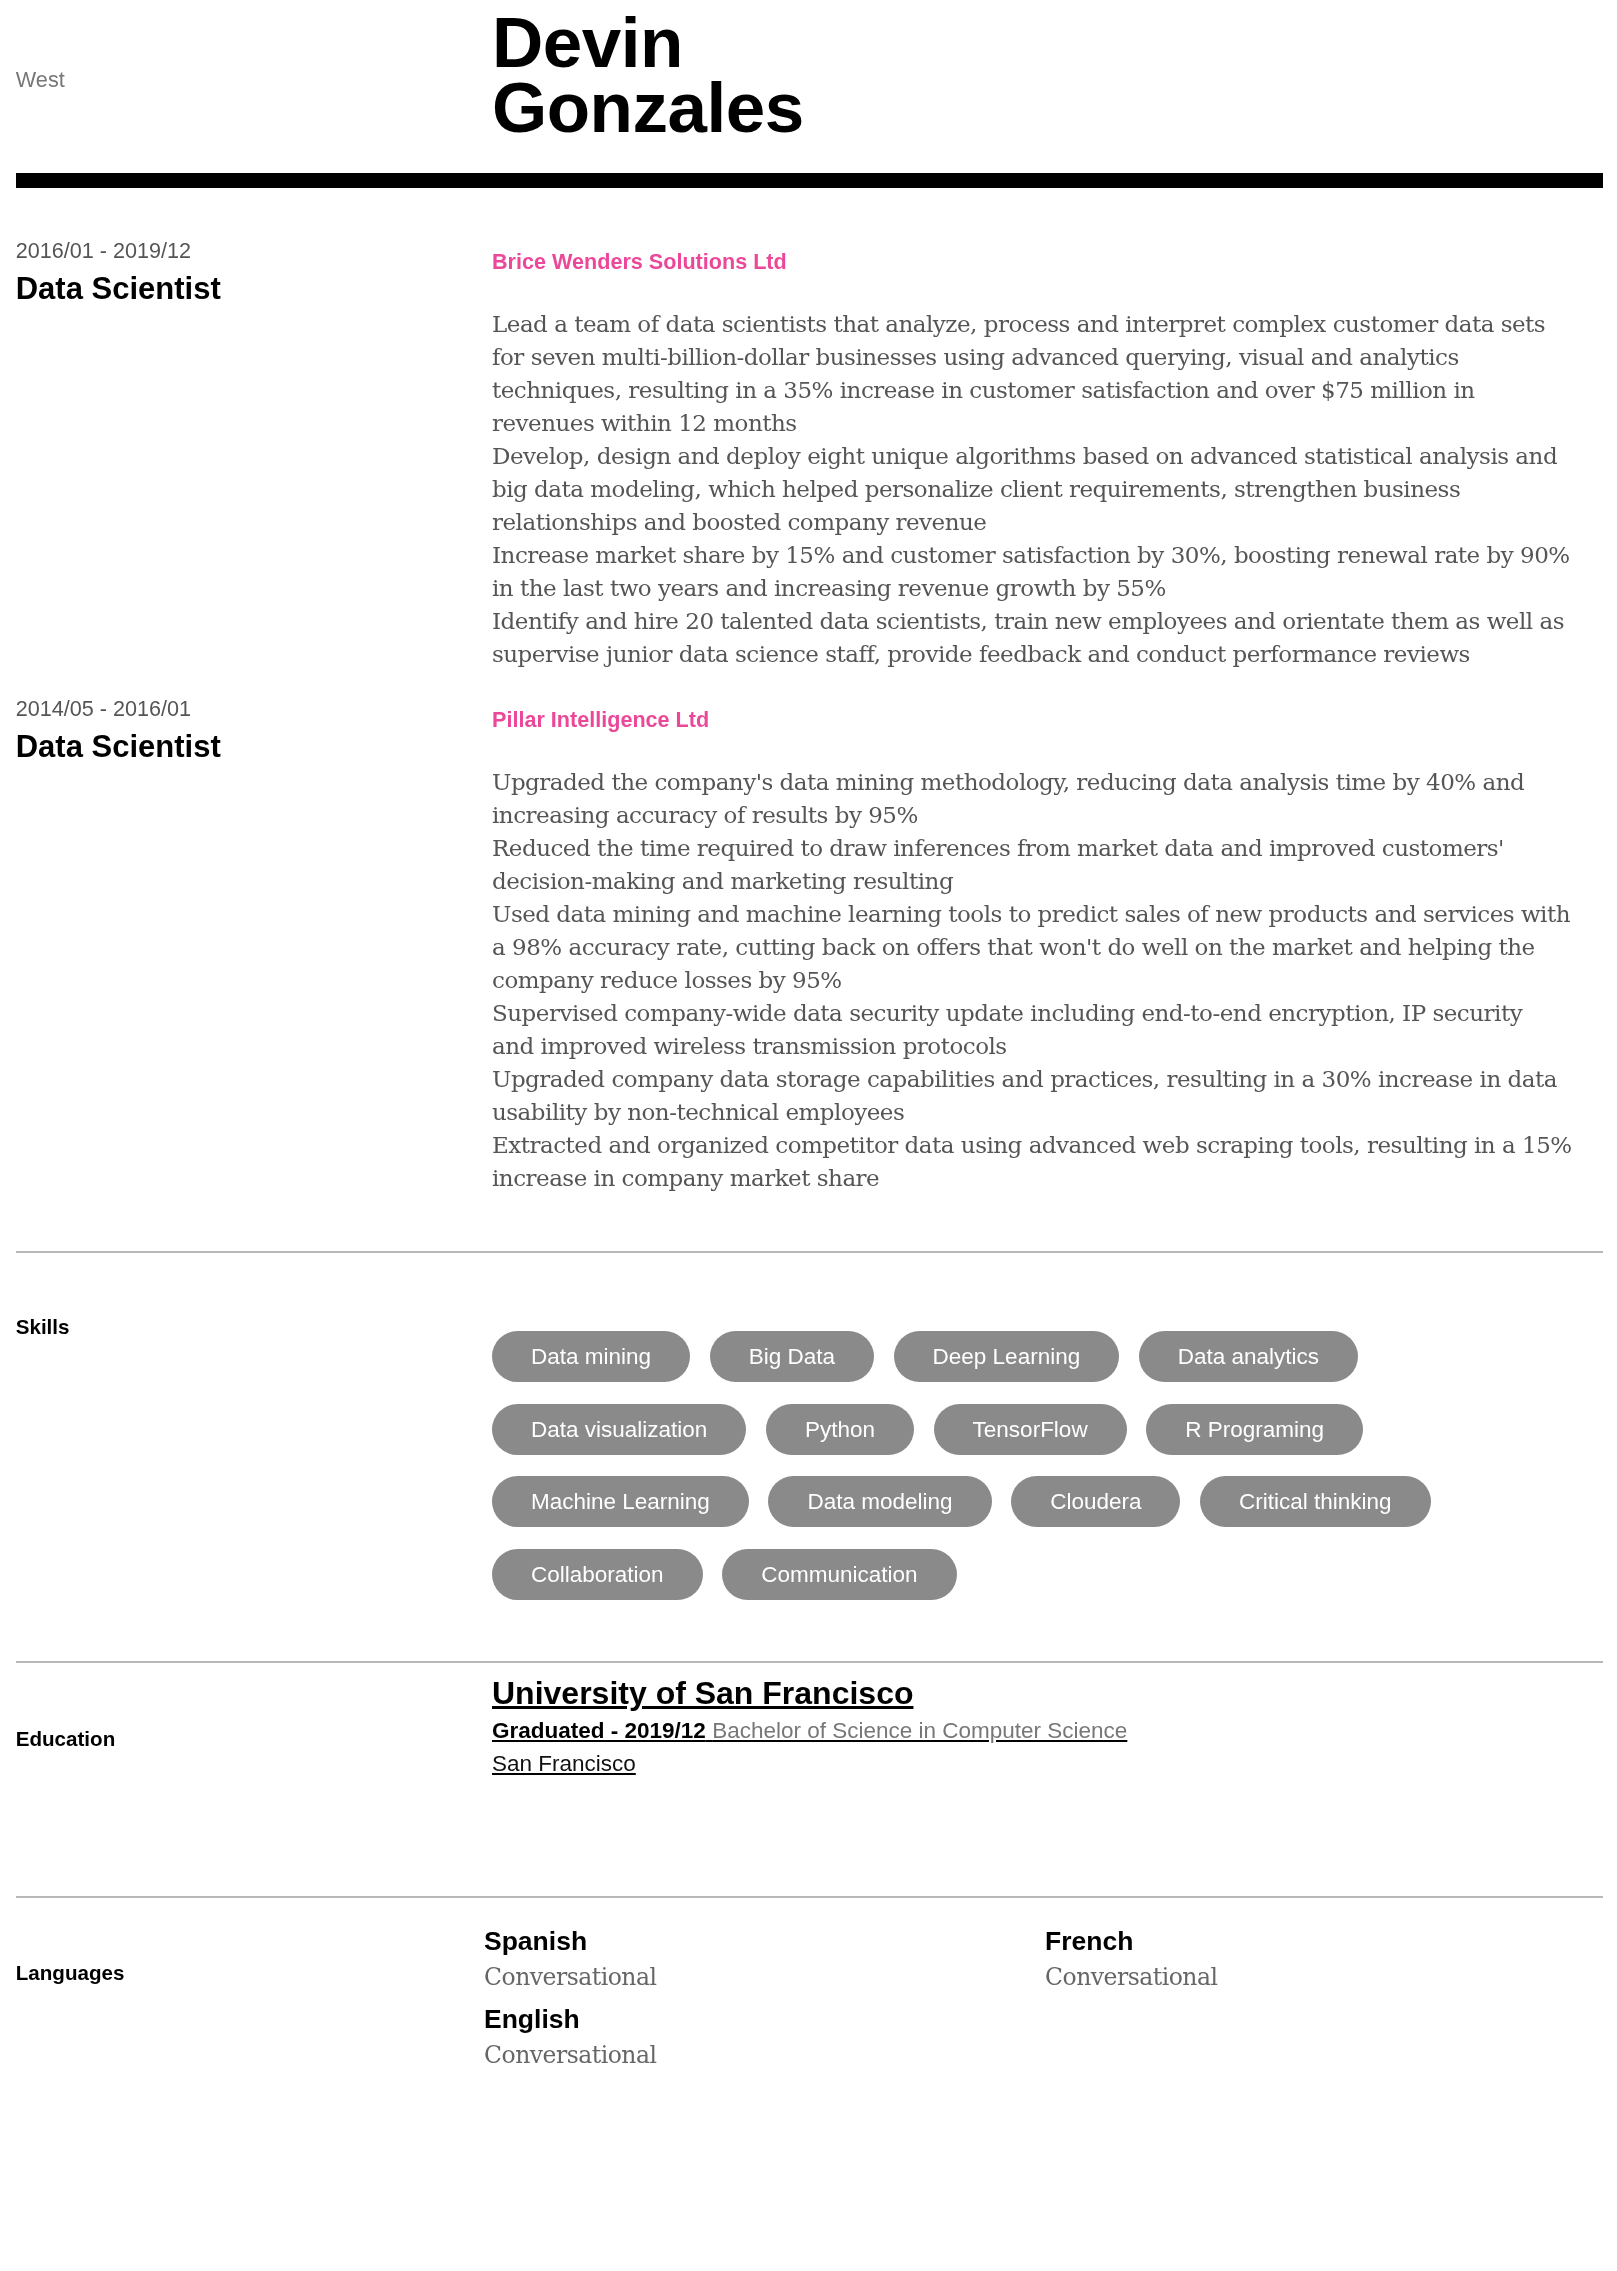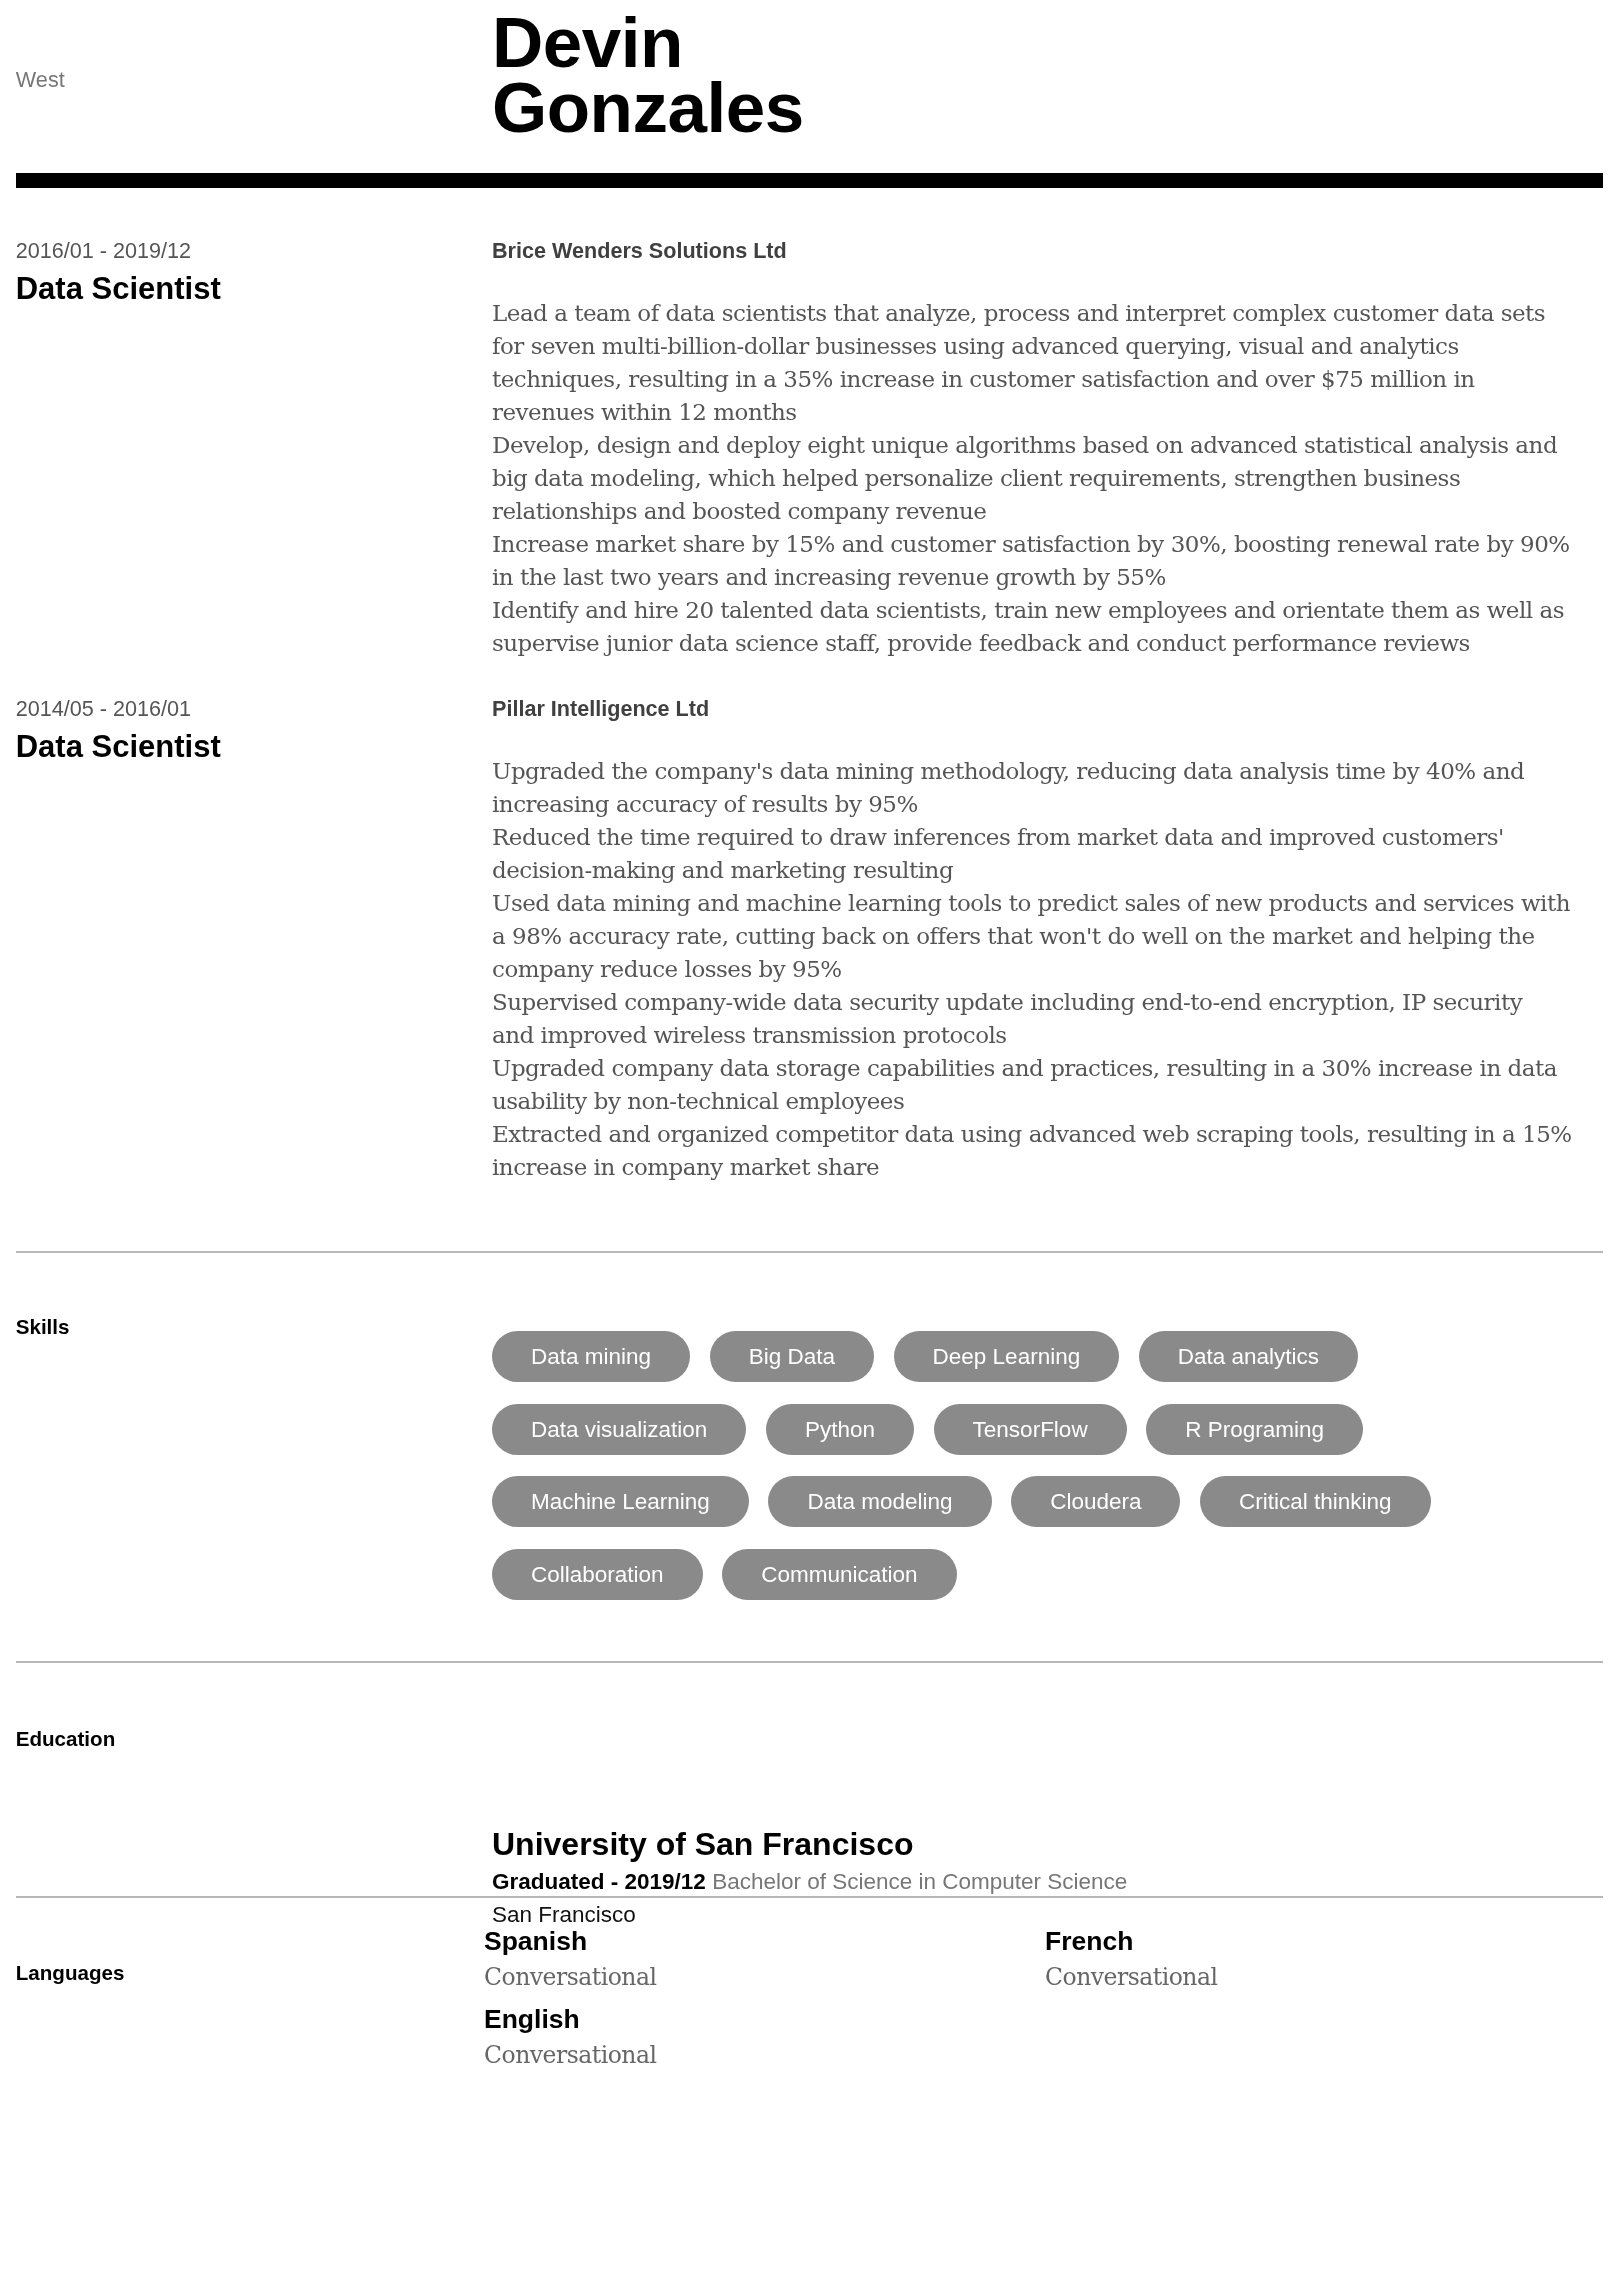--- a/index.html
+++ b/index.html
@@ -12,32 +12,32 @@
     .header-name { position: absolute; left: 492px; top: 9.8px; width: 882px; }
     .header-name div { font-size: 71px; line-height: 65px; font-weight: bold; color: #000; letter-spacing: -0.5px; }
 
     .thick-rule { position: absolute; left: 15.7px; top: 173px; width: 1587px; height: 14.7px; background: #000; }
 
     .job { position: absolute; left: 0; width: 1617px; }
     .job .left { position: absolute; left: 15.7px; top: 0; width: 451px; }
     .job .date { font-size: 21.6px; line-height: 29px; color: #555555; }
     .job .title { font-size: 31px; line-height: 39px; font-weight: bold; color: #000; margin-top: 3.9px; }
     .job .right { position: absolute; left: 492px; top: 0; width: 1112px; }
-    .job .company { font-size: 21.6px; line-height: 29px; font-weight: bold; color: #404040; }
+    .job .company { font-size: 21.6px; line-height: 29px; font-weight: bold; color: #ec4899; margin-top: 11px; }
     .job .bullets { margin-top: 32px; }
     .job .bullets div { font-family: "DejaVu Serif", "Liberation Serif", serif; font-size: 23px; line-height: 33px; color: #555555; letter-spacing: -0.5px; }
 
     .rule { position: absolute; left: 15.7px; width: 1587px; height: 2px; background: #b8b8b8; }
 
     .section-label { position: absolute; left: 15.7px; font-size: 20.6px; line-height: 27.4px; font-weight: bold; color: #000; text-align: center; }
 
     .skills { position: absolute; left: 492px; top: 1331px; width: 1078px; display: flex; flex-wrap: wrap; gap: 21.6px 19.6px; }
     .pill { height: 51px; border-radius: 25.5px; background: #8a8a8a; color: #ffffff; font-size: 22.5px; line-height: 51px; padding: 0 39px; white-space: nowrap; }
 
-    .edu { position: absolute; left: 492px; top: 1825px; width: 1078px; }
+    .edu { position: absolute; left: 492px; top: 1674px; width: 1078px; text-decoration: underline; }
     .edu .school { font-size: 32px; line-height: 39px; font-weight: bold; color: #000; }
     .edu .degree-line { font-size: 22.5px; line-height: 33px; color: #777777; margin-top: 1px; }
     .edu .degree-line .grad { font-weight: bold; color: #000; }
     .edu .location { font-size: 22.5px; line-height: 33px; color: #111; }
 
     .langs { position: absolute; left: 484px; top: 1924px; width: 1127px; display: grid; grid-template-columns: 561px 561px; row-gap: 6px; }
     .lang .name { font-size: 26.5px; line-height: 35px; font-weight: bold; color: #000; }
     .lang .level { font-family: "DejaVu Serif", "Liberation Serif", serif; font-size: 23.5px; line-height: 37px; color: #666666; letter-spacing: -0.5px; }
   </style>
 </head>

